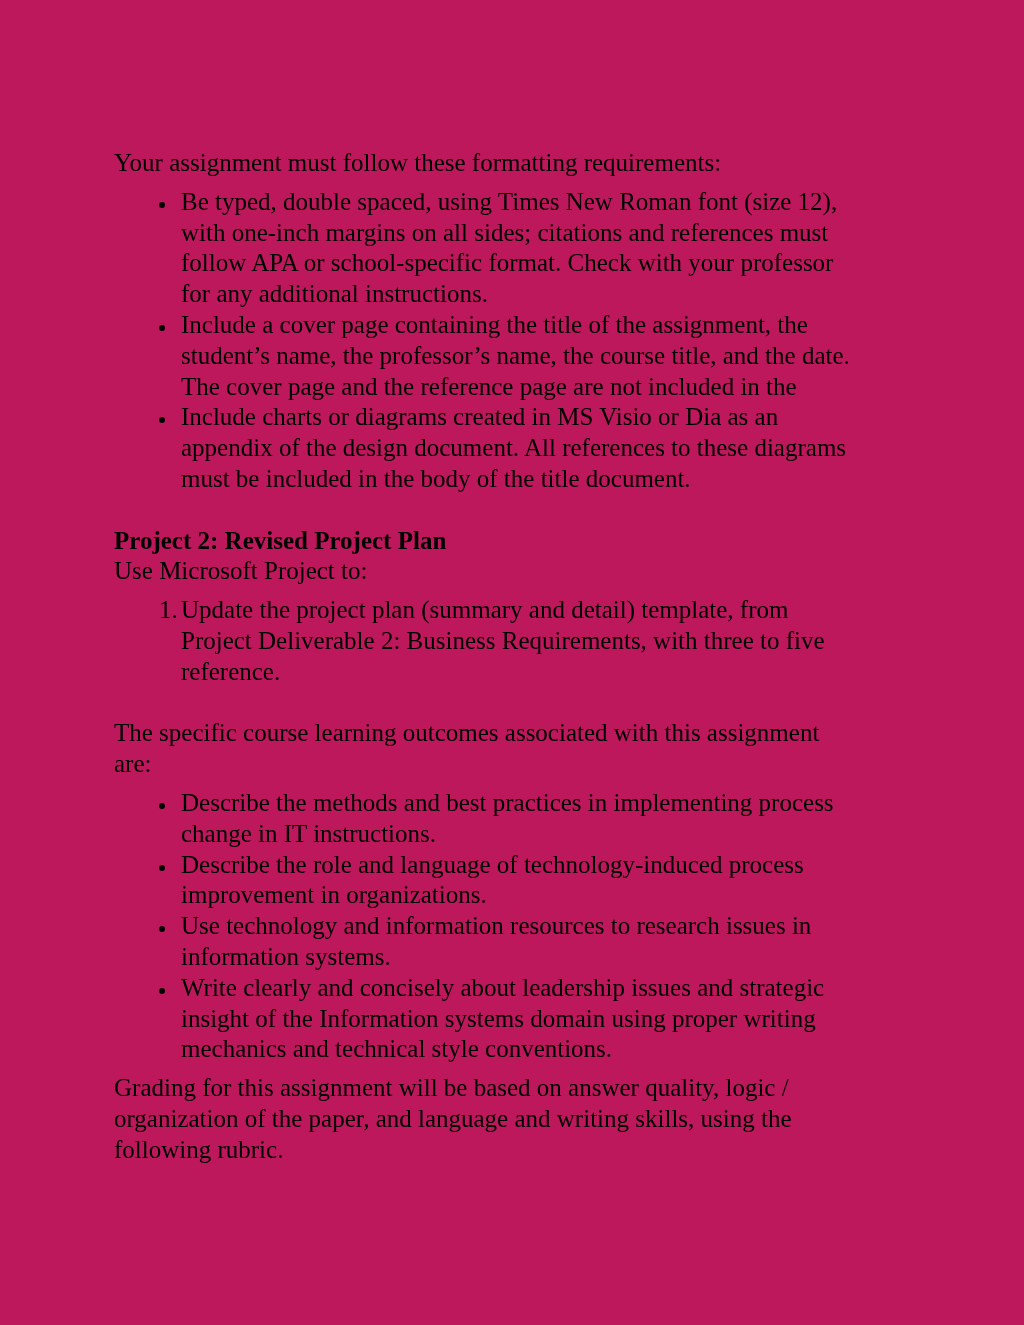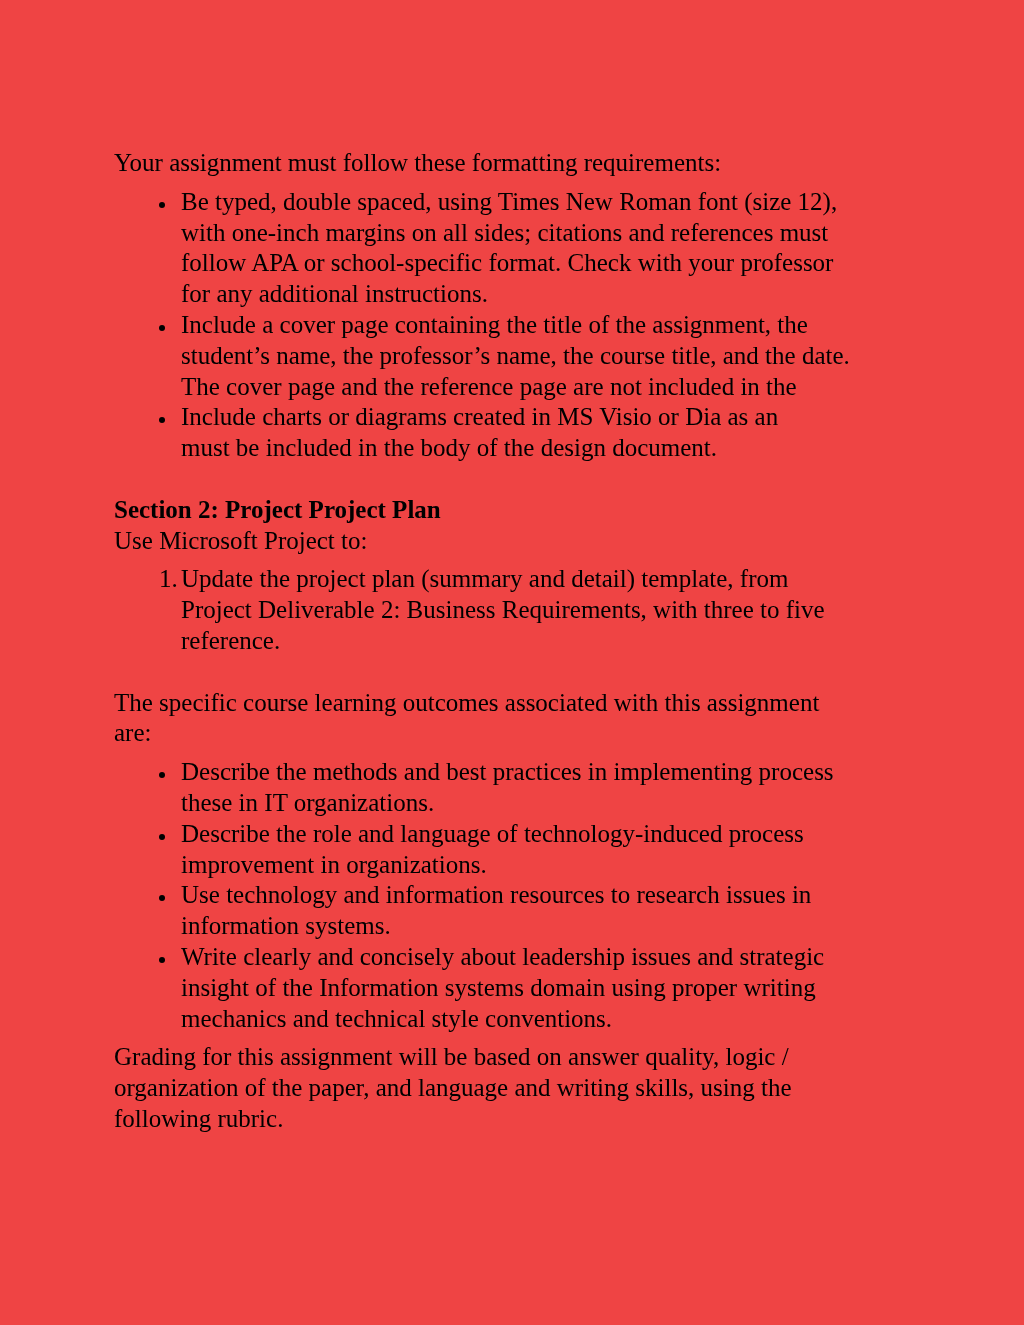--- a/index.html
+++ b/index.html
@@ -1,20 +1,20 @@
 <!DOCTYPE html>
 <html><head>
 <meta charset="utf-8">
 <style>
   html, body { margin: 0; padding: 0; background: #ffffff; }
   .page {
     position: relative;
     width: 1024px;
     height: 1325px;
-    background: #ef4444;
+    background: #be185d;
     color: #000000;
     font-family: "Liberation Serif", "DejaVu Serif", serif;
     font-size: 25px;
     line-height: 30.8px;
     overflow: hidden;
   }
   .content {
     position: absolute;
     left: 114px;
     top: 148px;
@@ -77,27 +77,28 @@
           <div class="line">student’s name, the professor’s name, the course title, and the date.</div>
           <div class="line">The cover page and the reference page are not included in the</div>
         </span>
       </li>
       <li class="list-item">
         <span class="marker-col">
             <span class="bullet-dot"></span>
           </span>
         <span class="li-content">
           <div class="line">Include charts or diagrams created in MS Visio or Dia as an</div>
-          <div class="line">must be included in the body of the design document.</div>
+          <div class="line">appendix of the design document. All references to these diagrams</div>
+          <div class="line">must be included in the body of the title document.</div>
         </span>
       </li>
     </ul>
 
     <div class="section-block">
-      <div class="line section-heading">Section 2: Project Project Plan</div>
+      <div class="line section-heading">Project 2: Revised Project Plan</div>
       <div class="line">Use Microsoft Project to:</div>
       <ol class="list">
         <li class="list-item">
           <span class="marker-col">
               <span class="num-marker">1.</span>
             </span>
           <span class="li-content">
             <div class="line">Update the project plan (summary and detail) template, from</div>
             <div class="line">Project Deliverable 2: Business Requirements, with three to five</div>
             <div class="line">reference.</div>
@@ -109,21 +110,21 @@
     <div class="section-block">
       <div class="line">The specific course learning outcomes associated with this assignment</div>
       <div class="line">are:</div>
       <ul class="list">
         <li class="list-item">
           <span class="marker-col">
               <span class="bullet-dot"></span>
             </span>
           <span class="li-content">
             <div class="line">Describe the methods and best practices in implementing process</div>
-            <div class="line">these in IT organizations.</div>
+            <div class="line">change in IT instructions.</div>
           </span>
         </li>
         <li class="list-item">
           <span class="marker-col">
               <span class="bullet-dot"></span>
             </span>
           <span class="li-content">
             <div class="line">Describe the role and language of technology-induced process</div>
             <div class="line">improvement in organizations.</div>
           </span>

